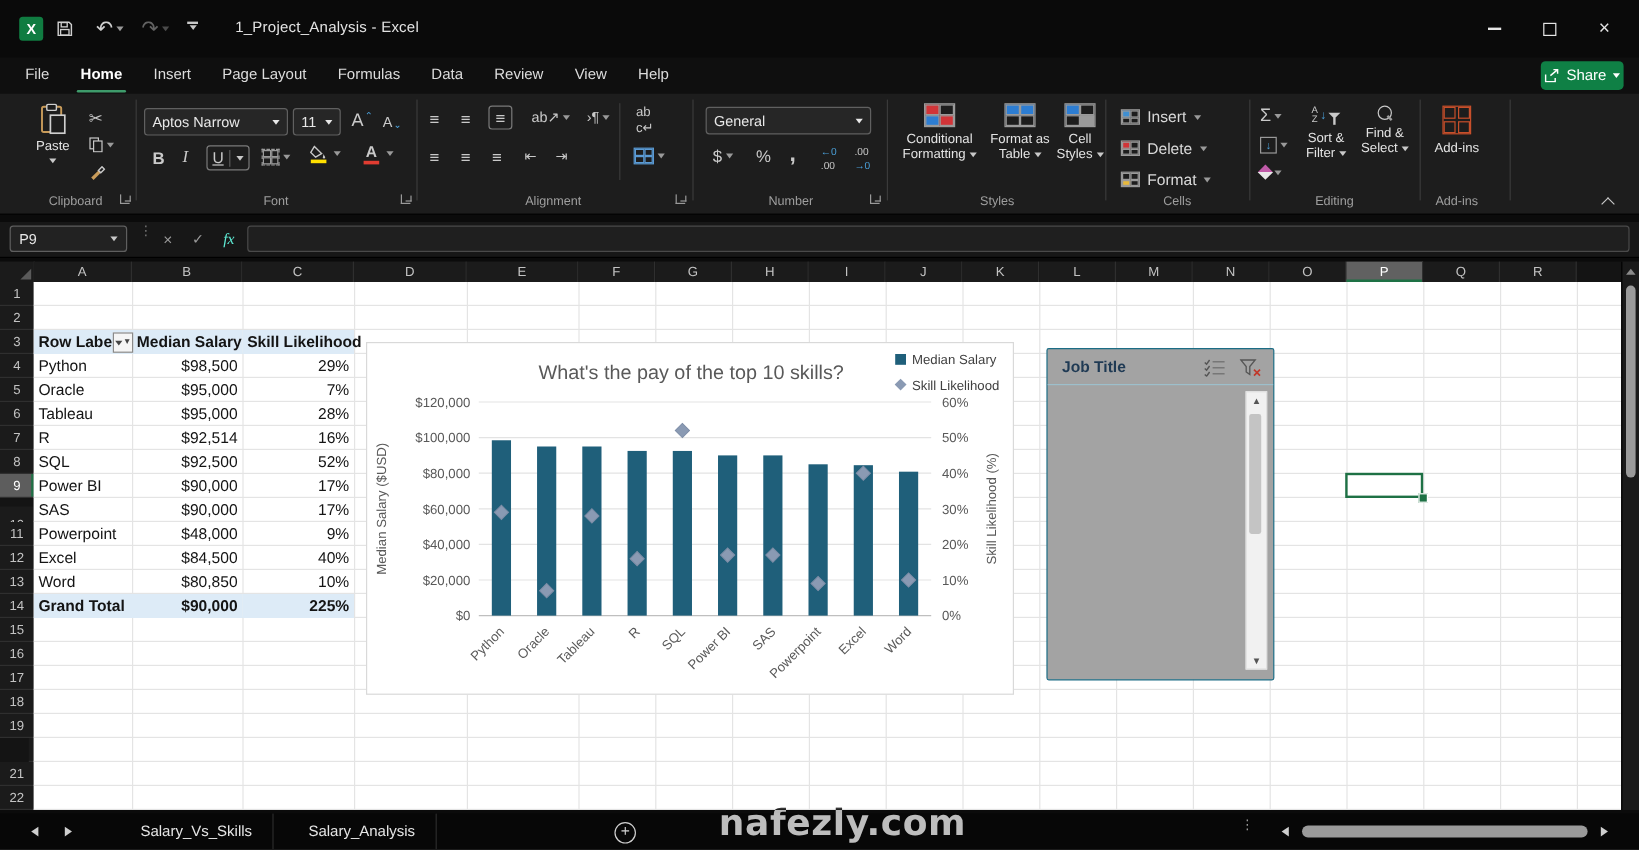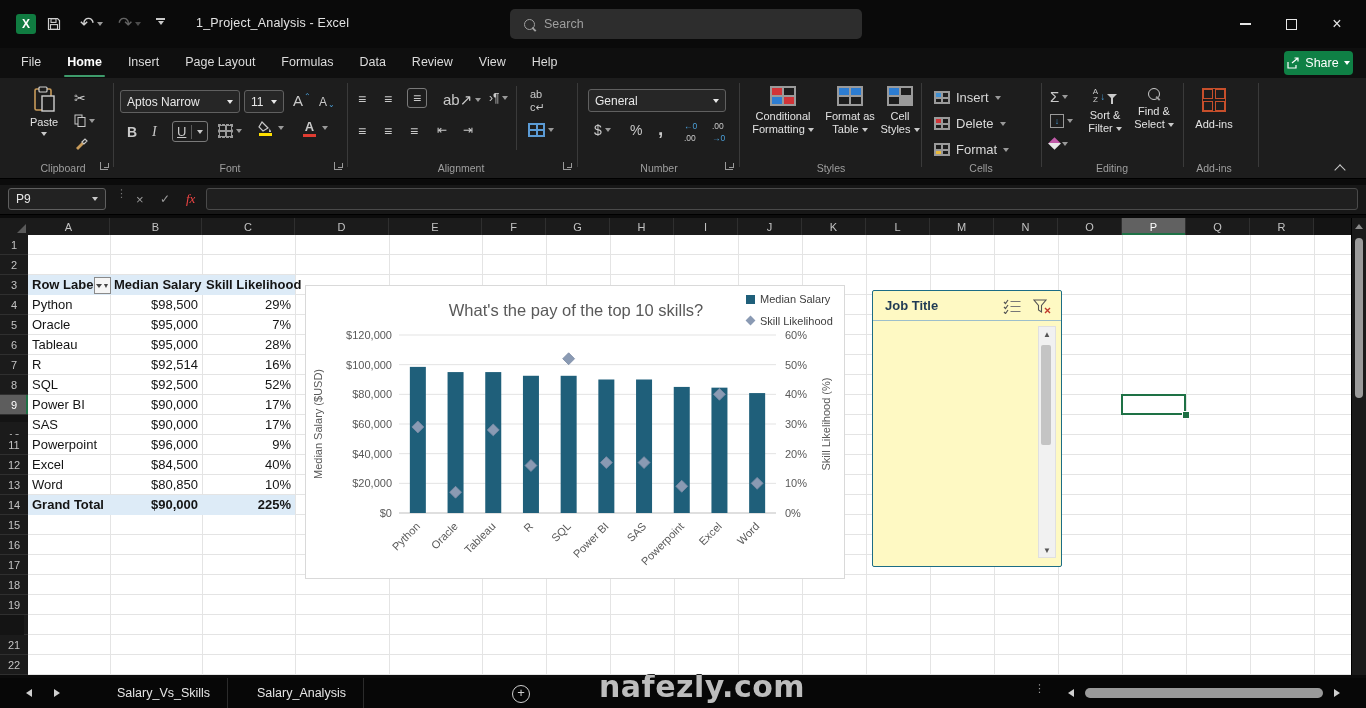--- a/index.html
+++ b/index.html
@@ -61,21 +61,21 @@
   .rowhead.active{background:#5d5d5d;color:#fff;box-shadow:inset -2px 0 0 #1e7145;}
   #canvas{position:absolute;left:28px;top:17px;width:1324px;height:440px;background:#fff;overflow:hidden;}
   .gl{position:absolute;background:#e4e4e4;}
   .cell{position:absolute;font-size:13px;color:#141414;line-height:20px;white-space:nowrap;box-sizing:border-box;}
   .cell.right{text-align:right;}
   #filter-btn{position:absolute;width:15px;height:15px;background:#f5f5f5;border:1px solid #8a8a8a;display:flex;align-items:center;justify-content:center;gap:1px;}
   .mini-funnel{width:0;height:0;border-left:3px solid transparent;border-right:3px solid transparent;border-top:4px solid #444;}
   
   #chart{position:absolute;left:277px;top:50px;width:540px;height:294px;background:#fff;border:1px solid #d9d9d9;box-sizing:border-box;}
   
-  #slicer{position:absolute;left:844px;top:55px;width:190px;height:277px;background:#fef9c3;border:1px solid #1c6d85;box-sizing:border-box;border-radius:2px;}
+  #slicer{position:absolute;left:844px;top:55px;width:190px;height:277px;background:#a3a3a3;border:1px solid #1c6d85;box-sizing:border-box;border-radius:2px;}
   #slicer-title{position:absolute;left:12px;top:7px;font-size:13px;font-weight:bold;color:#1f3a54;}
   .slicer-hr{position:absolute;left:0;right:0;top:29px;height:1px;background:#9dbfcb;}
   #slicer-items{position:absolute;left:8px;top:35px;width:148px;bottom:4px;overflow:hidden;}
   .sl-item{height:22px;line-height:22px;border:1px solid #bfbfbf;border-radius:3px;margin-bottom:5.5px;
            font-size:12.5px;color:#1a1a1a;padding-left:9px;background:#fff;}
   .sl-item.selected{background:#55b2dd;border-color:#2e9bd6;color:#082b3e;}
   #slicer-scroll{position:absolute;right:5px;top:35px;width:16px;bottom:8px;background:#f1f1f1;border:1px solid #e0e0e0;}
   .sl-arrow{position:absolute;left:0;width:100%;height:14px;display:flex;align-items:center;justify-content:center;color:#555;font-size:8px;}
   #slicer-thumb{position:absolute;left:2px;top:18px;width:10px;height:100px;background:#c4c4c4;border-radius:2px;}
   
@@ -117,24 +117,20 @@
     </div>
     <div class="tb-btn" style="left:118px;top:13px;opacity:.45">
       <span style="font-size:17px;">↷</span>
         <span class="chev" style="color:#9a9a9a"></span>
     </div>
     <div class="tb-btn" style="left:156px;top:18px;flex-direction:column;gap:1px;">
       <span style="display:block;width:9px;height:1.6px;background:#c9c9c9"></span>
         <span class="chev" style="color:#c9c9c9"></span>
     </div>
     <div id="doc-title">1_Project_Analysis - Excel</div>
-    <div id="searchbox">
-      <span class="mag"></span>
-      <span>Search</span>
-    </div>
     <div class="win-btn" style="left:1222px">
         <span style="display:block;width:11px;height:1.5px;background:#e6e6e6"></span>
       </div>
     <div class="win-btn" style="left:1268px">
         <span class="restore"></span>
       </div>
     <div class="win-btn" style="left:1314px;font-size:16px">×</div>
   </div>
 
   <div id="ribbontabs">
@@ -236,21 +232,21 @@
     </div>
     <div class="rb-sm" style="left:322px;top:48px">
         <span class="chev" style="color:#9a9a9a"></span>
       </div>
     <div class="launcher" style="left:334px;top:84px"></div>
     <div class="grp-label" style="left:230px">Font</div>
 
     <div class="rb-sm" style="left:358px;top:13px;font-size:14px">≡</div>
     <div class="rb-sm" style="left:384px;top:13px;font-size:14px">≡</div>
     <div class="rb-sm" style="left:407px;top:10px;font-size:14px;border:1px solid #7a7a7a;border-radius:3px;padding:1px 5px">≡</div>
-    <div class="rb-sm" style="left:443px;top:13px;font-size:15px">ab↗<span class="chev" style="color:#9a9a9a"></span></div>
+    <div class="rb-sm" style="left:443px;top:13px;font-size:12px">ab↗<span class="chev" style="color:#9a9a9a"></span></div>
     <div class="rb-sm" style="left:489px;top:13px;font-size:12px">›¶<span class="chev" style="color:#9a9a9a"></span></div>
     <div class="rb-sm" style="left:358px;top:45px;font-size:14px">≡</div>
     <div class="rb-sm" style="left:384px;top:45px;font-size:14px">≡</div>
     <div class="rb-sm" style="left:410px;top:45px;font-size:14px">≡</div>
     <div class="rb-sm" style="left:437px;top:45px;font-size:12px">⇤</div>
     <div class="rb-sm" style="left:463px;top:45px;font-size:12px">⇥</div>
     <div style="position:absolute;left:516px;top:8px;width:1px;height:64px;background:#3a3a3a"></div>
     <div class="rb-sm" style="left:530px;top:11px;font-size:11px;line-height:10px;flex-direction:column;align-items:flex-start">
         <span>ab</span>
         <span>c↵</span>
@@ -389,21 +385,21 @@
   </div>
 
   <div id="formulabar">
     <div id="namebox">
       <span>P9</span>
         <span class="chev" style="color:#c9c9c9"></span>
     </div>
     <div class="abs" style="left:116px;top:6px;color:#777;font-size:11px;letter-spacing:0;line-height:5px">⋮</div>
     <div class="abs" style="left:136px;top:7px;color:#9a9a9a;font-size:13px">×</div>
     <div class="abs" style="left:160px;top:7px;color:#9a9a9a;font-size:12px">✓</div>
-    <div class="abs" style="left:186px;top:6px;color:#ef4444;font-size:13px;font-style:italic;font-family:'Liberation Serif',serif">fx</div>
+    <div class="abs" style="left:186px;top:6px;color:#5eead4;font-size:13px;font-style:italic;font-family:'Liberation Serif',serif">fx</div>
     <div id="fx-input"></div>
   </div>
 
   <div id="sheet">
     <div id="corner"></div>
     <div id="colheads">
         <div class="colhead" style="left: 28px; width: 82px;">A</div>
         <div class="colhead" style="left: 110px; width: 92px;">B</div>
         <div class="colhead" style="left: 202px; width: 93px;">C</div>
         <div class="colhead" style="left: 295px; width: 94px;">D</div>
@@ -508,21 +504,21 @@
           <div class="cell" style="left: 0px; top: 140px; width: 82px; height: 20px; padding: 0px 0px 0px 4px;">SQL</div>
           <div class="cell right" style="left: 82px; top: 140px; width: 92px; height: 20px; padding: 0px 4px 0px 0px;">$92,500</div>
           <div class="cell right" style="left: 174px; top: 140px; width: 93px; height: 20px; padding: 0px 4px 0px 0px;">52%</div>
           <div class="cell" style="left: 0px; top: 160px; width: 82px; height: 20px; padding: 0px 0px 0px 4px;">Power BI</div>
           <div class="cell right" style="left: 82px; top: 160px; width: 92px; height: 20px; padding: 0px 4px 0px 0px;">$90,000</div>
           <div class="cell right" style="left: 174px; top: 160px; width: 93px; height: 20px; padding: 0px 4px 0px 0px;">17%</div>
           <div class="cell" style="left: 0px; top: 180px; width: 82px; height: 20px; padding: 0px 0px 0px 4px;">SAS</div>
           <div class="cell right" style="left: 82px; top: 180px; width: 92px; height: 20px; padding: 0px 4px 0px 0px;">$90,000</div>
           <div class="cell right" style="left: 174px; top: 180px; width: 93px; height: 20px; padding: 0px 4px 0px 0px;">17%</div>
           <div class="cell" style="left: 0px; top: 200px; width: 82px; height: 20px; padding: 0px 0px 0px 4px;">Powerpoint</div>
-          <div class="cell right" style="left: 82px; top: 200px; width: 92px; height: 20px; padding: 0px 4px 0px 0px;">$96,000</div>
+          <div class="cell right" style="left: 82px; top: 200px; width: 92px; height: 20px; padding: 0px 4px 0px 0px;">$48,000</div>
           <div class="cell right" style="left: 174px; top: 200px; width: 93px; height: 20px; padding: 0px 4px 0px 0px;">9%</div>
           <div class="cell" style="left: 0px; top: 220px; width: 82px; height: 20px; padding: 0px 0px 0px 4px;">Excel</div>
           <div class="cell right" style="left: 82px; top: 220px; width: 92px; height: 20px; padding: 0px 4px 0px 0px;">$84,500</div>
           <div class="cell right" style="left: 174px; top: 220px; width: 93px; height: 20px; padding: 0px 4px 0px 0px;">40%</div>
           <div class="cell" style="left: 0px; top: 240px; width: 82px; height: 20px; padding: 0px 0px 0px 4px;">Word</div>
           <div class="cell right" style="left: 82px; top: 240px; width: 92px; height: 20px; padding: 0px 4px 0px 0px;">$80,850</div>
           <div class="cell right" style="left: 174px; top: 240px; width: 93px; height: 20px; padding: 0px 4px 0px 0px;">10%</div>
           <div class="cell" style="left: 0px; top: 260px; width: 82px; height: 20px; font-weight: bold; background: rgb(221, 235, 247); padding: 0px 0px 0px 4px;">Grand Total</div>
           <div class="cell right" style="left: 82px; top: 260px; width: 92px; height: 20px; font-weight: bold; background: rgb(221, 235, 247); padding: 0px 4px 0px 0px;">$90,000</div>
           <div class="cell right" style="left: 174px; top: 260px; width: 93px; height: 20px; font-weight: bold; background: rgb(221, 235, 247); padding: 0px 4px 0px 0px;">225%</div>

